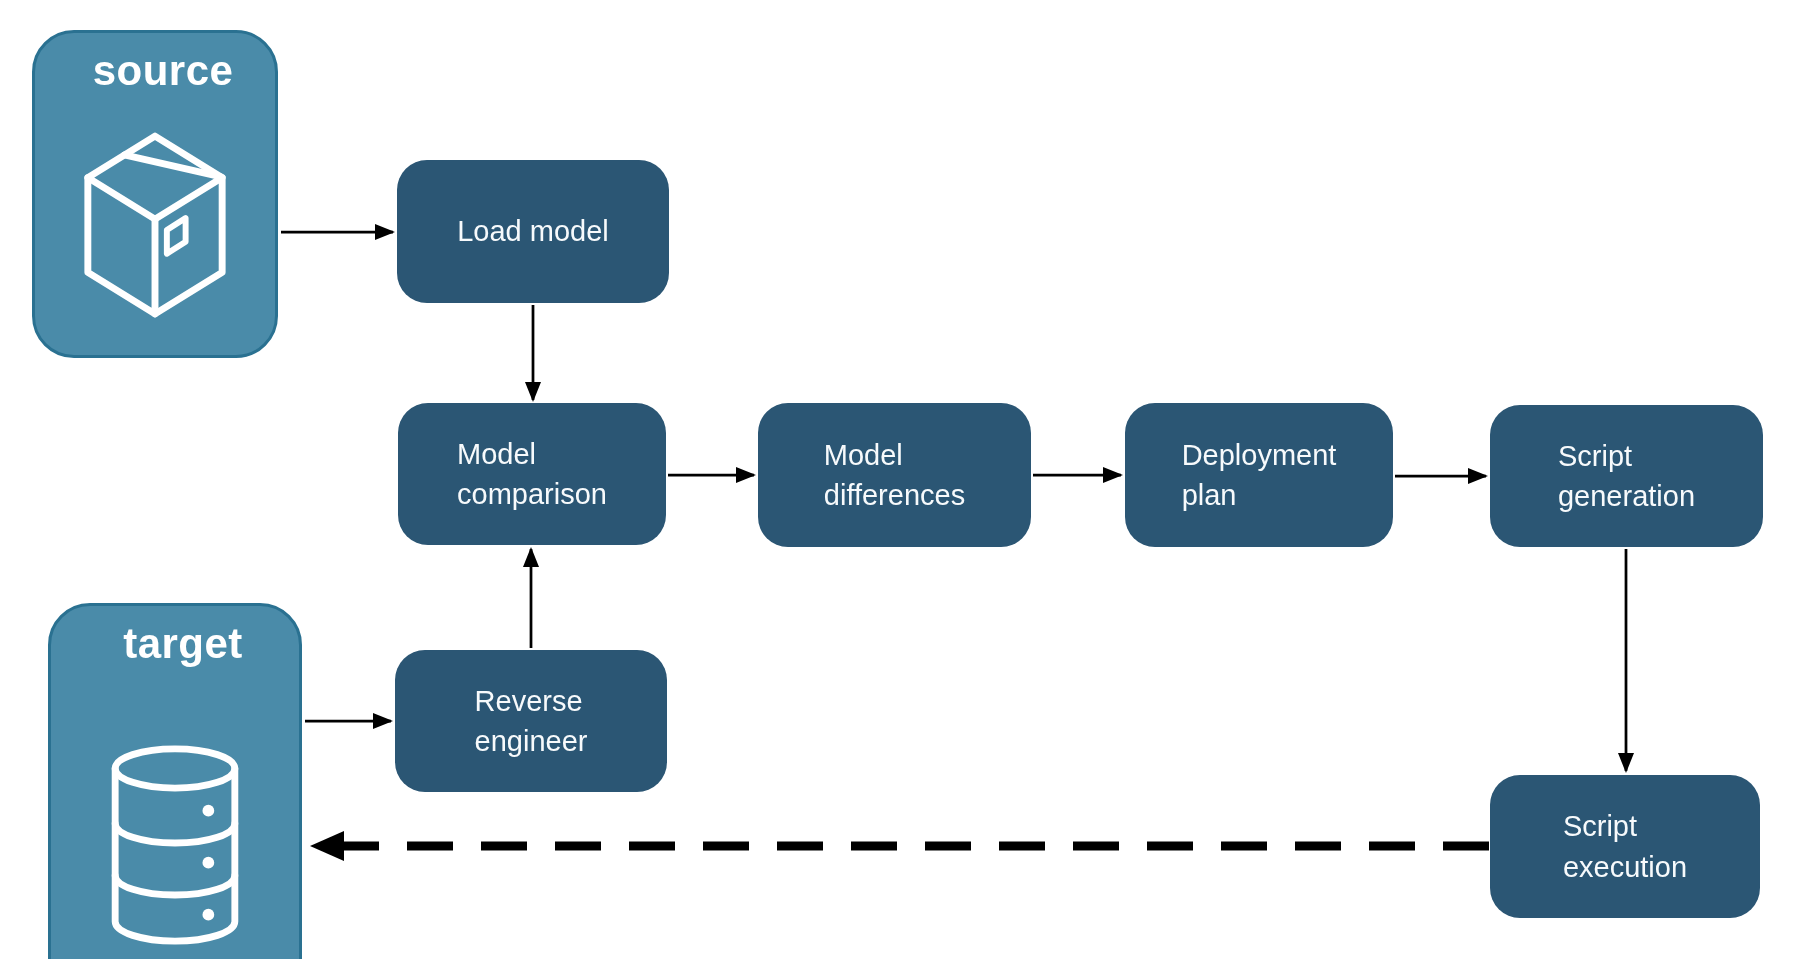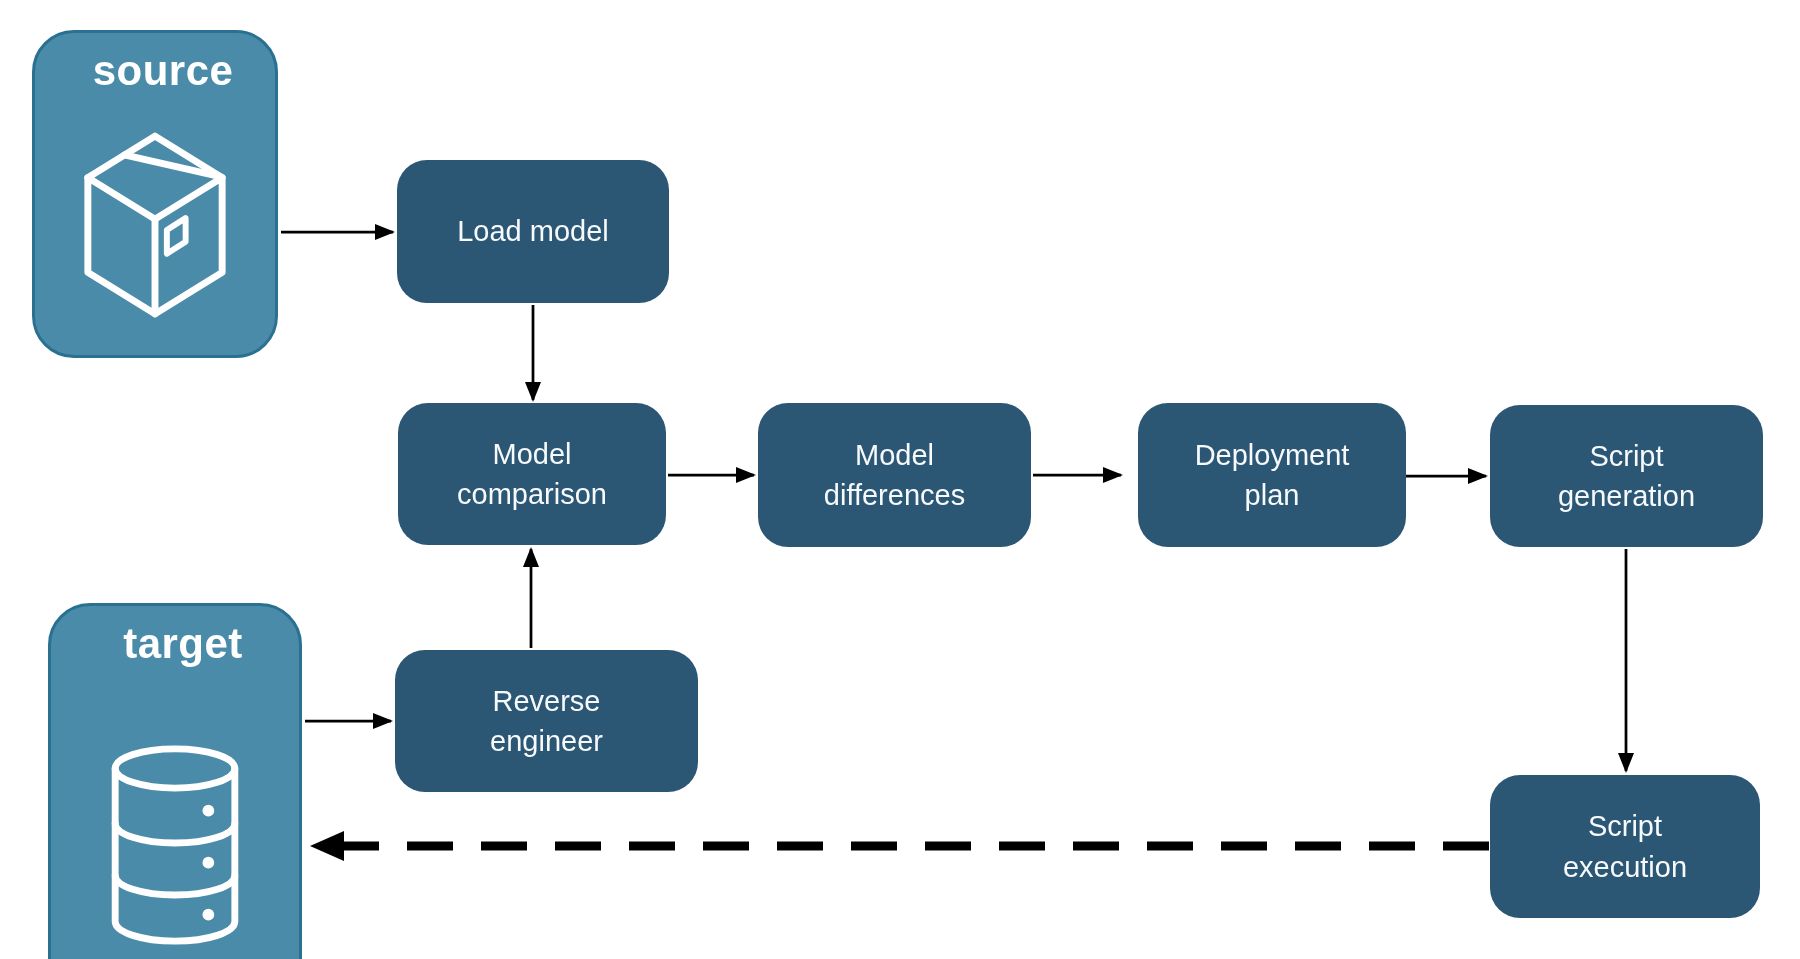--- a/index.html
+++ b/index.html
@@ -12,21 +12,21 @@
     --bg:#FFFFFF;
   }
   html,body{margin:0;padding:0;background:var(--bg);}
   .canvas{
     position:relative;width:1800px;height:959px;background:var(--bg);
     font-family:"Liberation Sans", sans-serif;overflow:hidden;
   }
   .node{
     position:absolute;background:var(--node-fill);color:var(--node-text);
     border-radius:30px;display:flex;align-items:center;justify-content:center;
-    text-align:center;font-size:29px;line-height:1.38;white-space:pre-line;
+    text-align:left;font-size:29px;line-height:1.38;white-space:pre-line;
   }
   .container-box{
     position:absolute;background:var(--container-fill);
     border:3px solid var(--container-border);border-radius:42px;
     display:flex;flex-direction:column;align-items:center;box-sizing:border-box;
   }
   .container-title{
     color:var(--title-text);font-weight:bold;font-size:42px;margin-top:14px;
     letter-spacing:0.5px;
     margin-left:16px;
@@ -90,25 +90,25 @@
   </div>
 
   <div class="node" style="left:397px;top:160px;width:272px;height:143px;">Load model</div>
 
   <div class="node" style="left:398px;top:403px;width:268px;height:142px;">Model
 comparison</div>
 
   <div class="node" style="left:758px;top:403px;width:273px;height:144px;">Model
 differences</div>
 
-  <div class="node" style="left:1125px;top:403px;width:268px;height:144px;margin-left:13px;">Deployment
+  <div class="node" style="left:1125px;top:403px;width:268px;height:144px;">Deployment
 plan</div>
 
   <div class="node" style="left:1490px;top:405px;width:273px;height:142px;">Script
 generation</div>
 
-  <div class="node" style="left:395px;top:650px;width:303px;height:142px;">Reverse
+  <div class="node" style="left:395px;top:650px;width:272px;height:142px;">Reverse
 engineer</div>
 
   <div class="node" style="left:1490px;top:775px;width:270px;height:143px;">Script
 execution</div>
 
 </div>
 
 </body></html>

